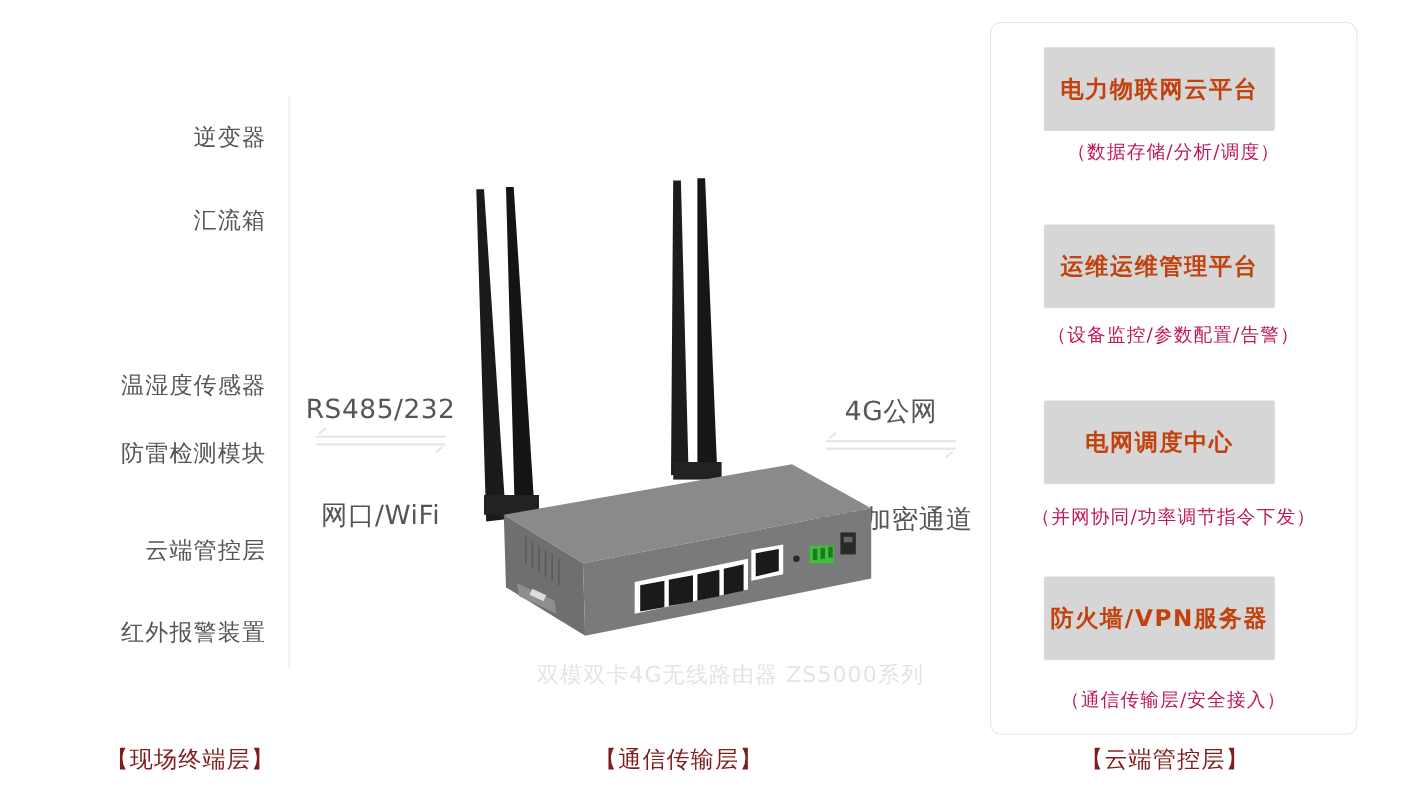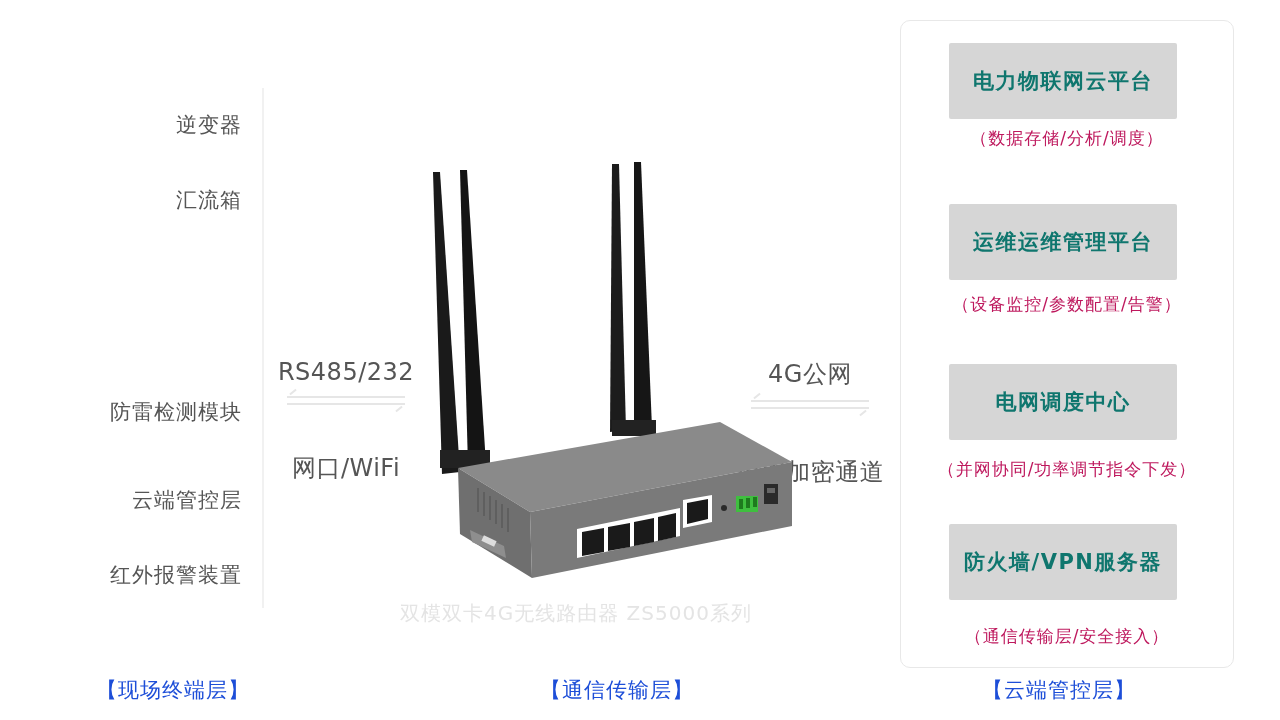--- a/index.html
+++ b/index.html
@@ -16,36 +16,37 @@
   .link .top, .link .bottom { font-size: 24px; color: #555; white-space: nowrap; letter-spacing: 0.5px; margin-top: 44px; }
   .arrow { position: relative; height: 14px; margin: 8px auto; }
   .arrow .line1, .arrow .line2 { position: absolute; left: 0; right: 0; height: 2px; background: #e6e6e6; }
   .arrow .line1 { top: 2px; }
   .arrow .line2 { top: 9px; }
   .arrow .head-l { position: absolute; left: 2px; top: -3px; width: 8px; height: 2px; background: #e6e6e6; transform: rotate(-40deg); }
   .arrow .head-r { position: absolute; right: 2px; top: 14px; width: 8px; height: 2px; background: #e6e6e6; transform: rotate(-40deg); }
 
   
   .router { position: absolute; left: 420px; top: 150px; width: 400px; height: 440px; }
-  .caption { position: absolute; left: 400px; top: 600px; width: 440px; text-align: left; font-size: 20px; color: #e4e4e4; letter-spacing: 1px; white-space: nowrap; }
+  .caption { position: absolute; left: 400px; top: 600px; width: 440px; text-align: right; font-size: 20px; color: #e4e4e4; letter-spacing: 1px; white-space: nowrap; }
 
   
   .cloud-panel { position: absolute; left: 900px; top: 20px; width: 334px; height: 648px; border: 1.5px solid #e8e8e8; border-radius: 10px; background: #ffffff; }
-  .cloud-btn { position: absolute; left: 48px; width: 228px; height: 76px; background: #d6d6d6; border-radius: 2px; display: flex; align-items: center; justify-content: center; color: #0f766e; font-size: 21px; font-weight: bold; letter-spacing: 1.5px; white-space: nowrap; cursor: pointer; }
+  .cloud-btn { position: absolute; left: 48px; width: 210px; height: 76px; background: #d6d6d6; border-radius: 2px; display: flex; align-items: center; justify-content: center; color: #c2410c; font-size: 21px; font-weight: bold; letter-spacing: 1.5px; white-space: nowrap; cursor: pointer; }
   .cloud-desc { position: absolute; left: 0; right: 0; text-align: center; font-size: 17px; color: #be185d; letter-spacing: 1px; white-space: nowrap; }
 
   
-  .layer { position: absolute; top: 676px; font-size: 21px; color: #1d4ed8; letter-spacing: 1px; white-space: nowrap; }
+  .layer { position: absolute; top: 676px; font-size: 21px; color: #7f1d1d; letter-spacing: 1px; white-space: nowrap; }
 </style>
 </head>
 <body>
 
 <div class="field-list">
   <div class="field-item" style="top:111px">逆变器</div>
   <div class="field-item" style="top:186px">汇流箱</div>
+  <div class="field-item" style="top:336px">温湿度传感器</div>
   <div class="field-item" style="top:398px">防雷检测模块</div>
   <div class="field-item" style="top:486px">云端管控层</div>
   <div class="field-item" style="top:561px">红外报警装置</div>
 </div>
 <div class="vdivider"></div>
 
 <div class="link" style="left:276px; top:314px; width:140px;">
   <div class="top">RS485/232</div>
   <div class="arrow" style="width:118px;">
     <div class="head-l"></div>

